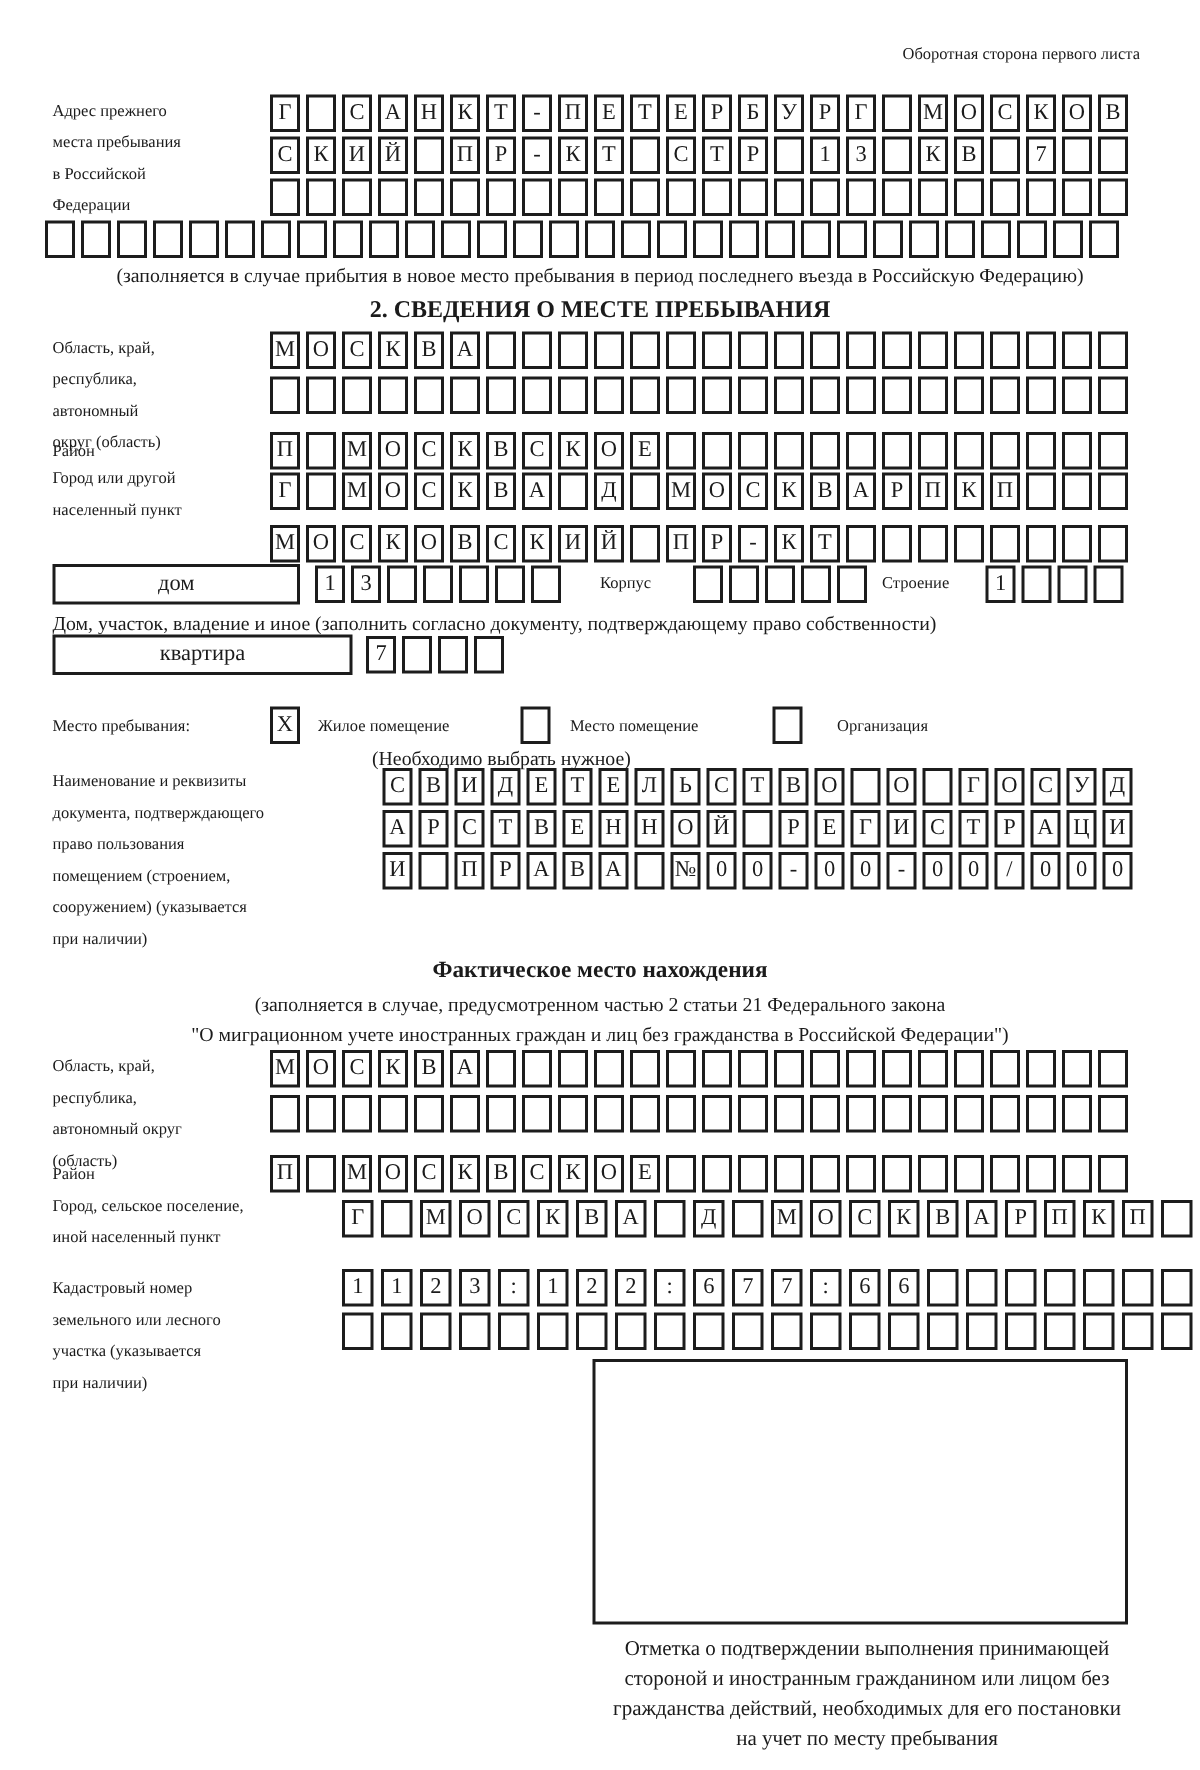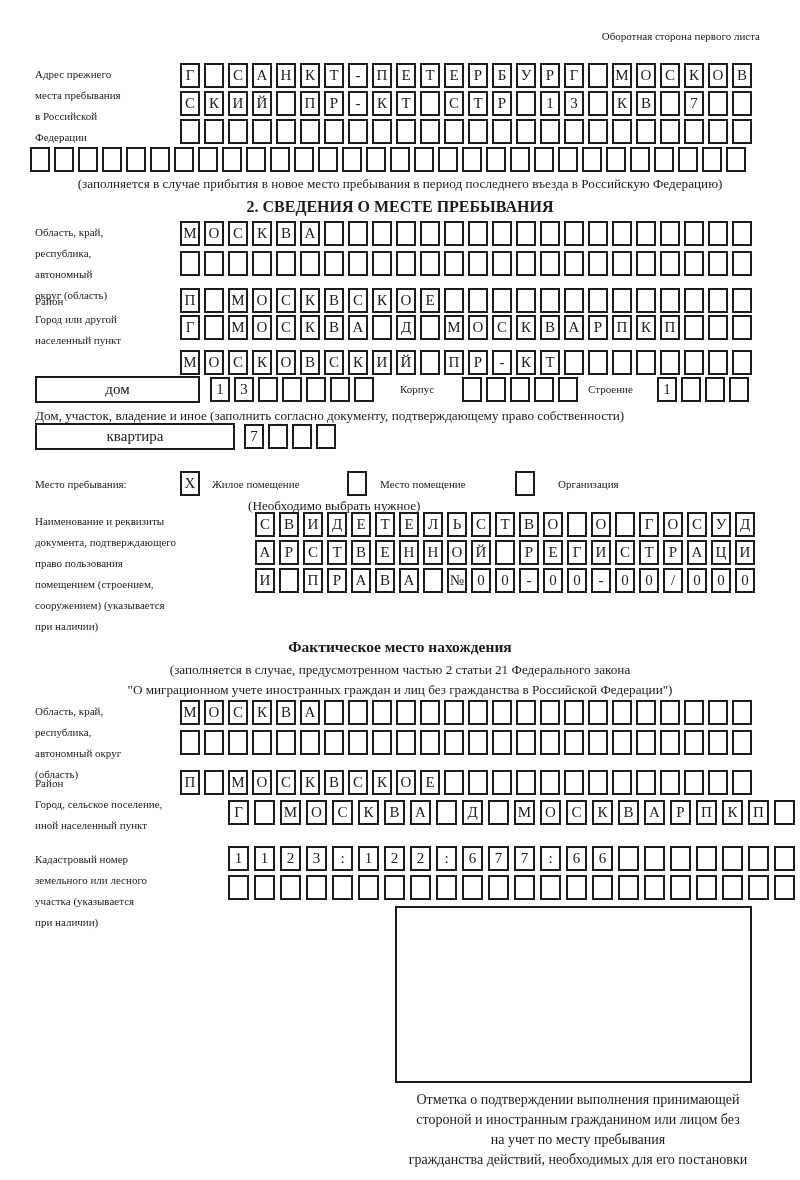--- a/index.html
+++ b/index.html
@@ -601,17 +601,17 @@
       <span class="cell"></span>
       <span class="cell"></span>
       <span class="cell"></span>
       <span class="cell"></span>
     </div>
 
   <div class="abs stamp" style="left:395px; top:906px; width:357px; height:177px;"></div>
   <div class="abs" style="left:378px; top:1090px;">
     <div class="capline">Отметка о подтверждении выполнения принимающей</div>
     <div class="capline">стороной и иностранным гражданином или лицом без</div>
+    <div class="capline">гражданства действий, необходимых для его постановки</div>
     <div class="capline">на учет по месту пребывания</div>
-    <div class="capline">гражданства действий, необходимых для его постановки</div>
   </div>
 
 </div>
 
 </body></html>

